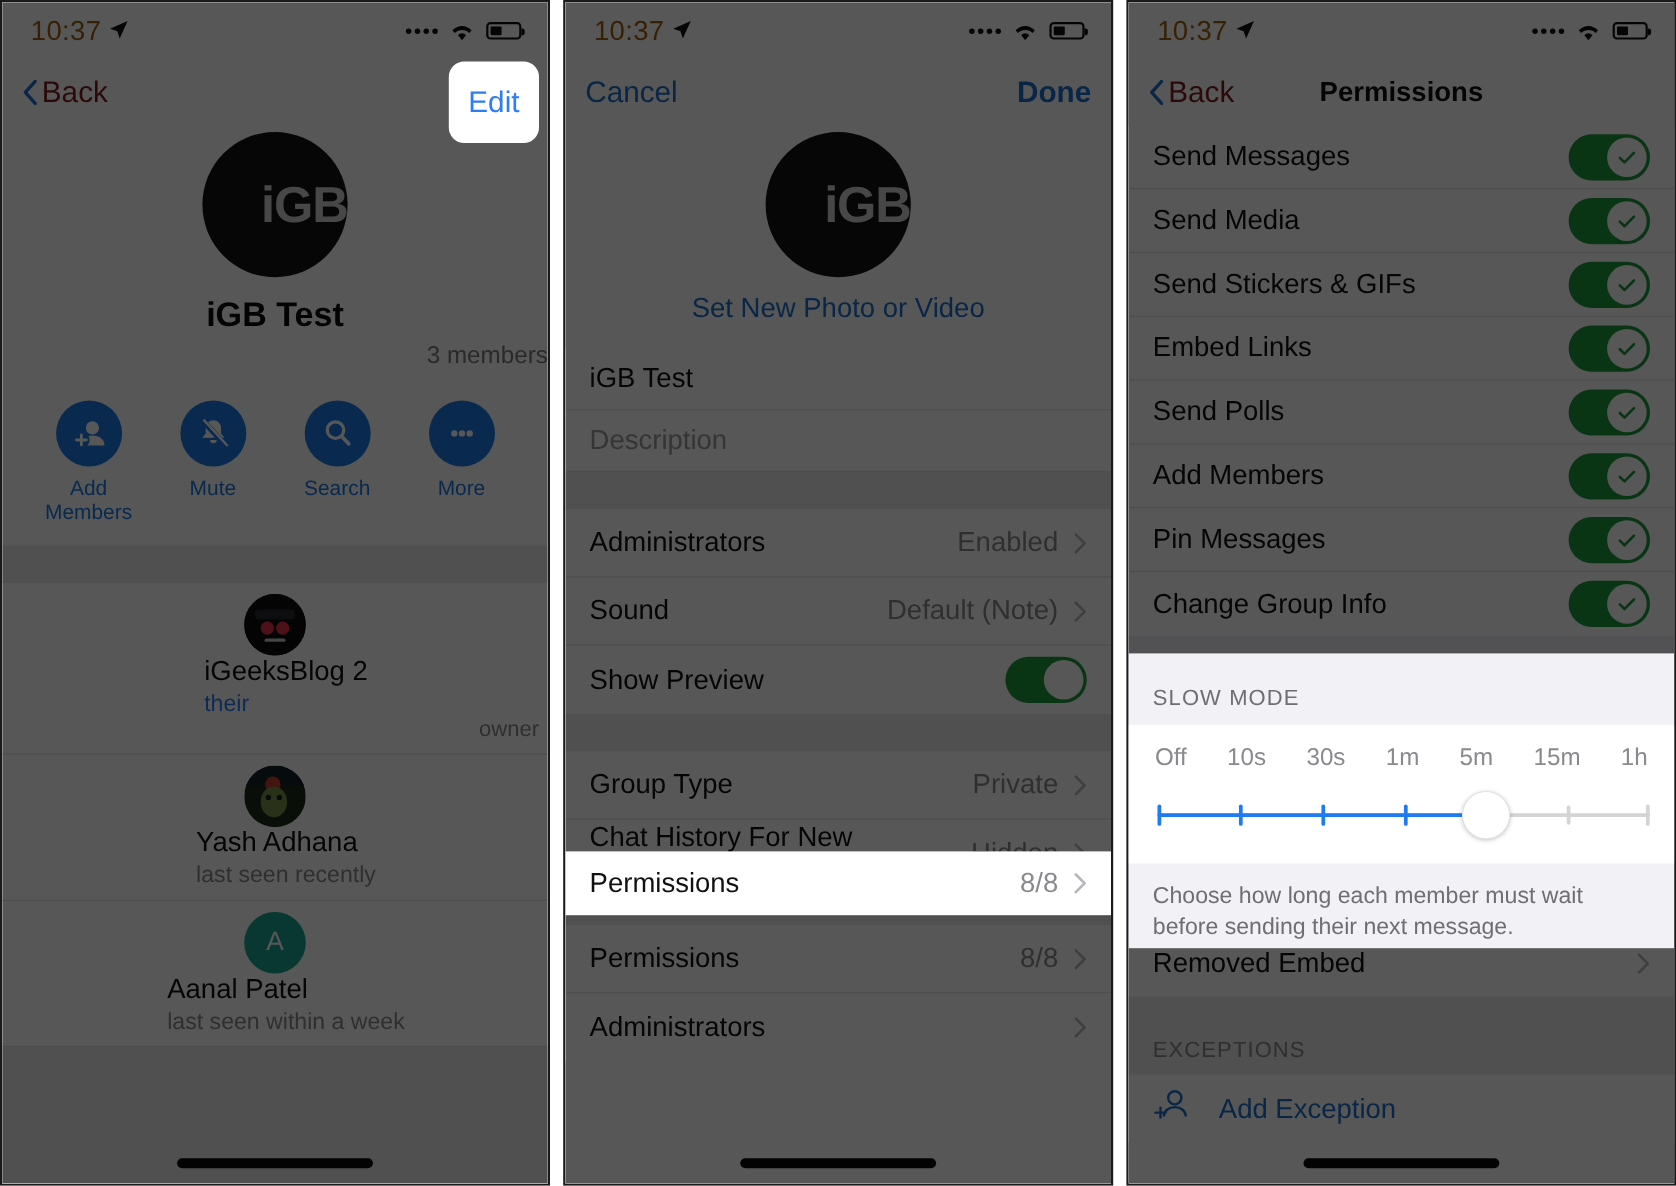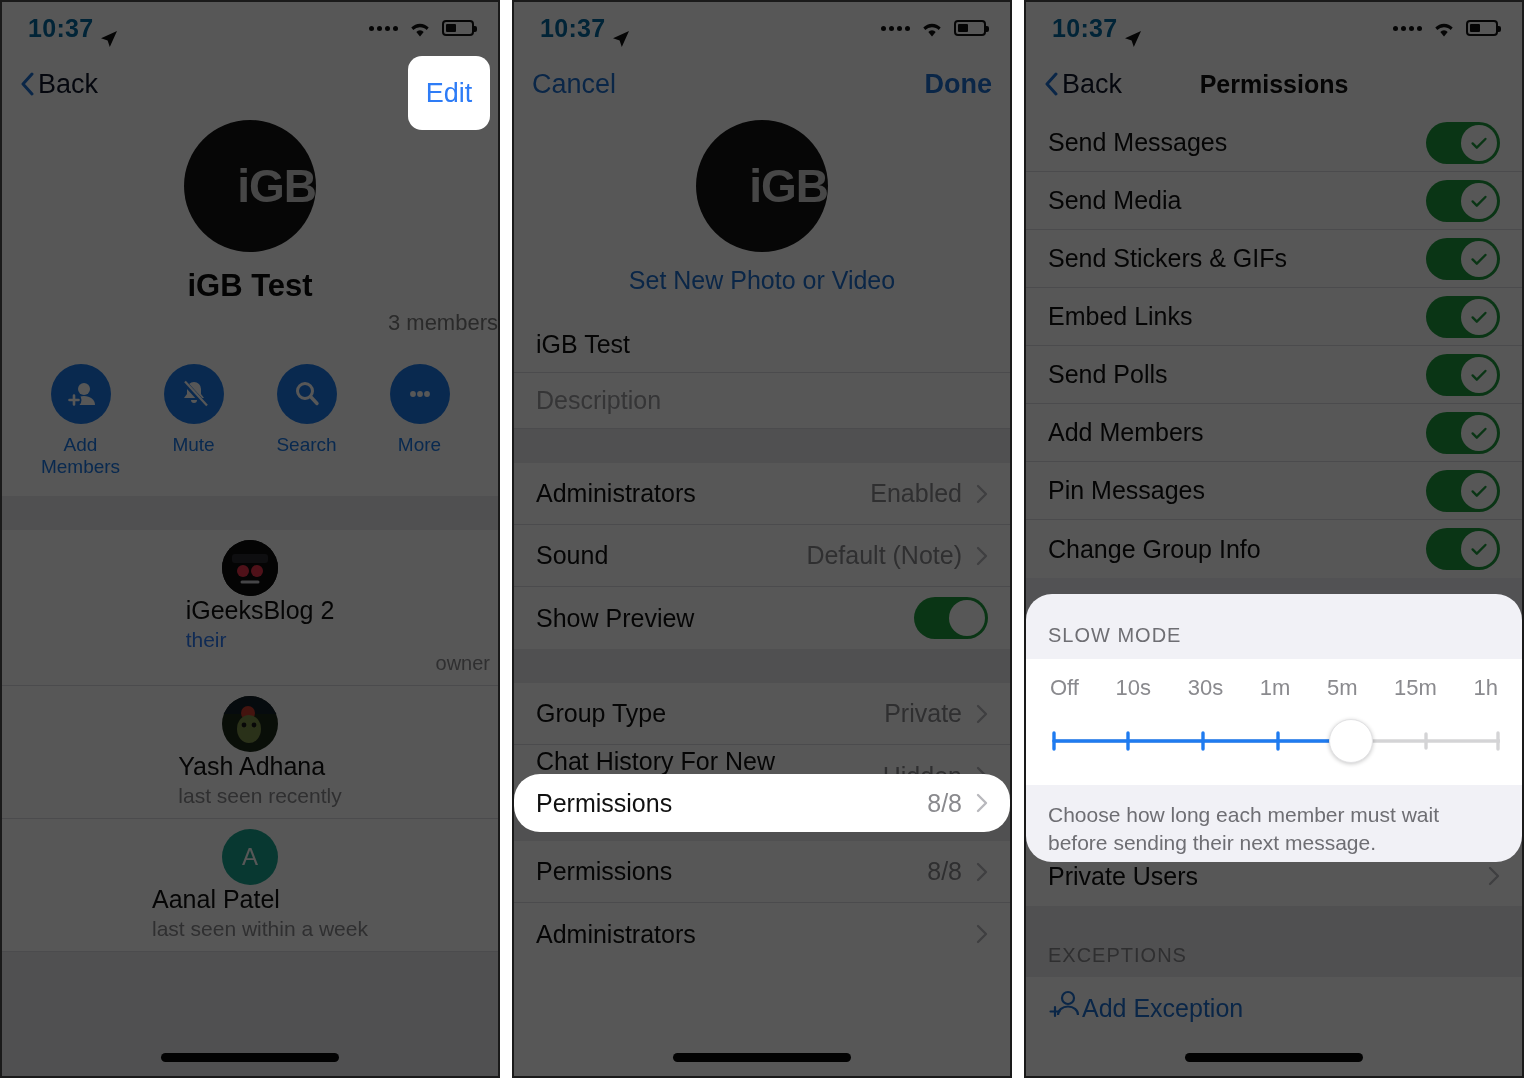--- a/index.html
+++ b/index.html
@@ -28,50 +28,50 @@
 
   
   .dim {
     position: absolute; inset: 0;
     background: rgba(0,0,0,0.66);
     z-index: 40;
     pointer-events: none;
   }
 
   
-  .spot { z-index: 60; border-radius: 26px; }
+  .spot { z-index: 60; }
 
   
   .statusbar {
     height: 52px; position: relative;
     display: flex; align-items: center;
     padding: 0 24px 0 26px;
   }
   .sb-time {
-    font-size: 25px; font-weight: 700; color: #0369a1; letter-spacing: .3px;
-    display: flex; align-items: flex-end; gap: 7px;
+    font-size: 25px; font-weight: 400; color: #a16207; letter-spacing: .3px;
+    display: flex; align-items: flex-start; gap: 7px;
   }
   .loc-arrow { display: inline-block; width: 18px; height: 18px; }
   .sb-right { margin-left: auto; display: flex; align-items: center; gap: 9px; }
   .cell-dots { display: flex; gap: 3px; align-items: flex-end; }
   .cell-dots i { width: 5px; height: 5px; background: #111; border-radius: 50%; display: block; }
   .wifi { width: 26px; height: 19px; }
   .batt {
     width: 32px; height: 16px; border: 2px solid #111; border-radius: 4px;
     position: relative; display: flex; align-items: center; padding: 2px;
   }
   .batt:after {
     content: ""; position: absolute; right: -5px; top: 4px;
     width: 3px; height: 6px; background: #111; border-radius: 0 2px 2px 0;
   }
   .batt i { display: block; height: 100%; background: #111; border-radius: 1px; }
 
   
   .navbar { height: 60px; display: flex; align-items: center; padding: 0 18px; position: relative; }
-  .nav-back { display: flex; align-items: center; gap: 4px; color: #0f172a; font-size: 27px; }
+  .nav-back { display: flex; align-items: center; gap: 4px; color: #7f1d1d; font-size: 27px; }
   .chev-l { width: 14px; height: 24px; }
   .nav-title {
     position: absolute; left: 0; right: 0; text-align: center;
     font-size: 25px; font-weight: 700; color: #111; pointer-events: none;
   }
   .nav-right { margin-left: auto; color: #1f70d0; font-size: 27px; }
   .nav-left-btn { color: #1f70d0; font-size: 27px; }
   .nav-right-btn { margin-left: auto; color: #1f70d0; font-size: 27px; font-weight: 600; }
 
   
@@ -147,21 +147,21 @@
 
   
   .slowcard { position: absolute; left: 0; right: 0; background: #f1f1f6; }
   .slow-hdr { font-size: 20px; color: #6e6e73; letter-spacing: 1px; padding: 30px 22px 12px; }
   .slow-body { background: #fff; padding: 16px 22px 22px; }
   .slow-ticks { display: flex; justify-content: space-between; font-size: 22px; color: #8a8a8e; padding: 0 2px 18px; }
   .slow-foot { font-size: 21px; color: #6e6e73; padding: 16px 22px 20px; line-height: 1.35; }
 
   
   .caption { font-size: 20px; color: #8a8a8e; letter-spacing: 1px; padding: 28px 22px 10px; }
-  .addexc { display: flex; align-items: center; padding: 0 22px; height: 62px; background: #fff; }
+  .addexc { display: flex; align-items: center; gap: 26px; padding: 0 22px; height: 62px; background: #fff; }
   .addexc span { color: #1f70d0; font-size: 25px; }
 
   
   .home-ind {
     position: absolute; bottom: 14px; left: 50%; transform: translateX(-50%);
     width: 178px; height: 9px; background: #0b0b0b; border-radius: 5px;
   }
 </style>
 </head>
 <body>
@@ -593,21 +593,21 @@
                 </svg>
           </i>
             </span>
         </div>
       </div>
 
       <div style="height:268px;background:#f1f1f6"></div>
 
       <div class="list">
         <div class="row" style="min-height:60px;border-bottom:none">
-          <span class="row-label">Private Users</span>
+          <span class="row-label">Removed Embed</span>
           <span class="chev-r" style="margin-left:auto">
             <svg viewBox="0 0 12 20" width="12" height="20">
                 <path d="M2 2l8 8-8 8" stroke="#b8b8bd" stroke-width="2.4" fill="none" stroke-linecap="round" stroke-linejoin="round"></path>
               </svg>
           </span>
         </div>
       </div>
 
       <div class="gap" style="height:10px"></div>
       <div class="caption" style="background:#e9e9ec">EXCEPTIONS</div>

